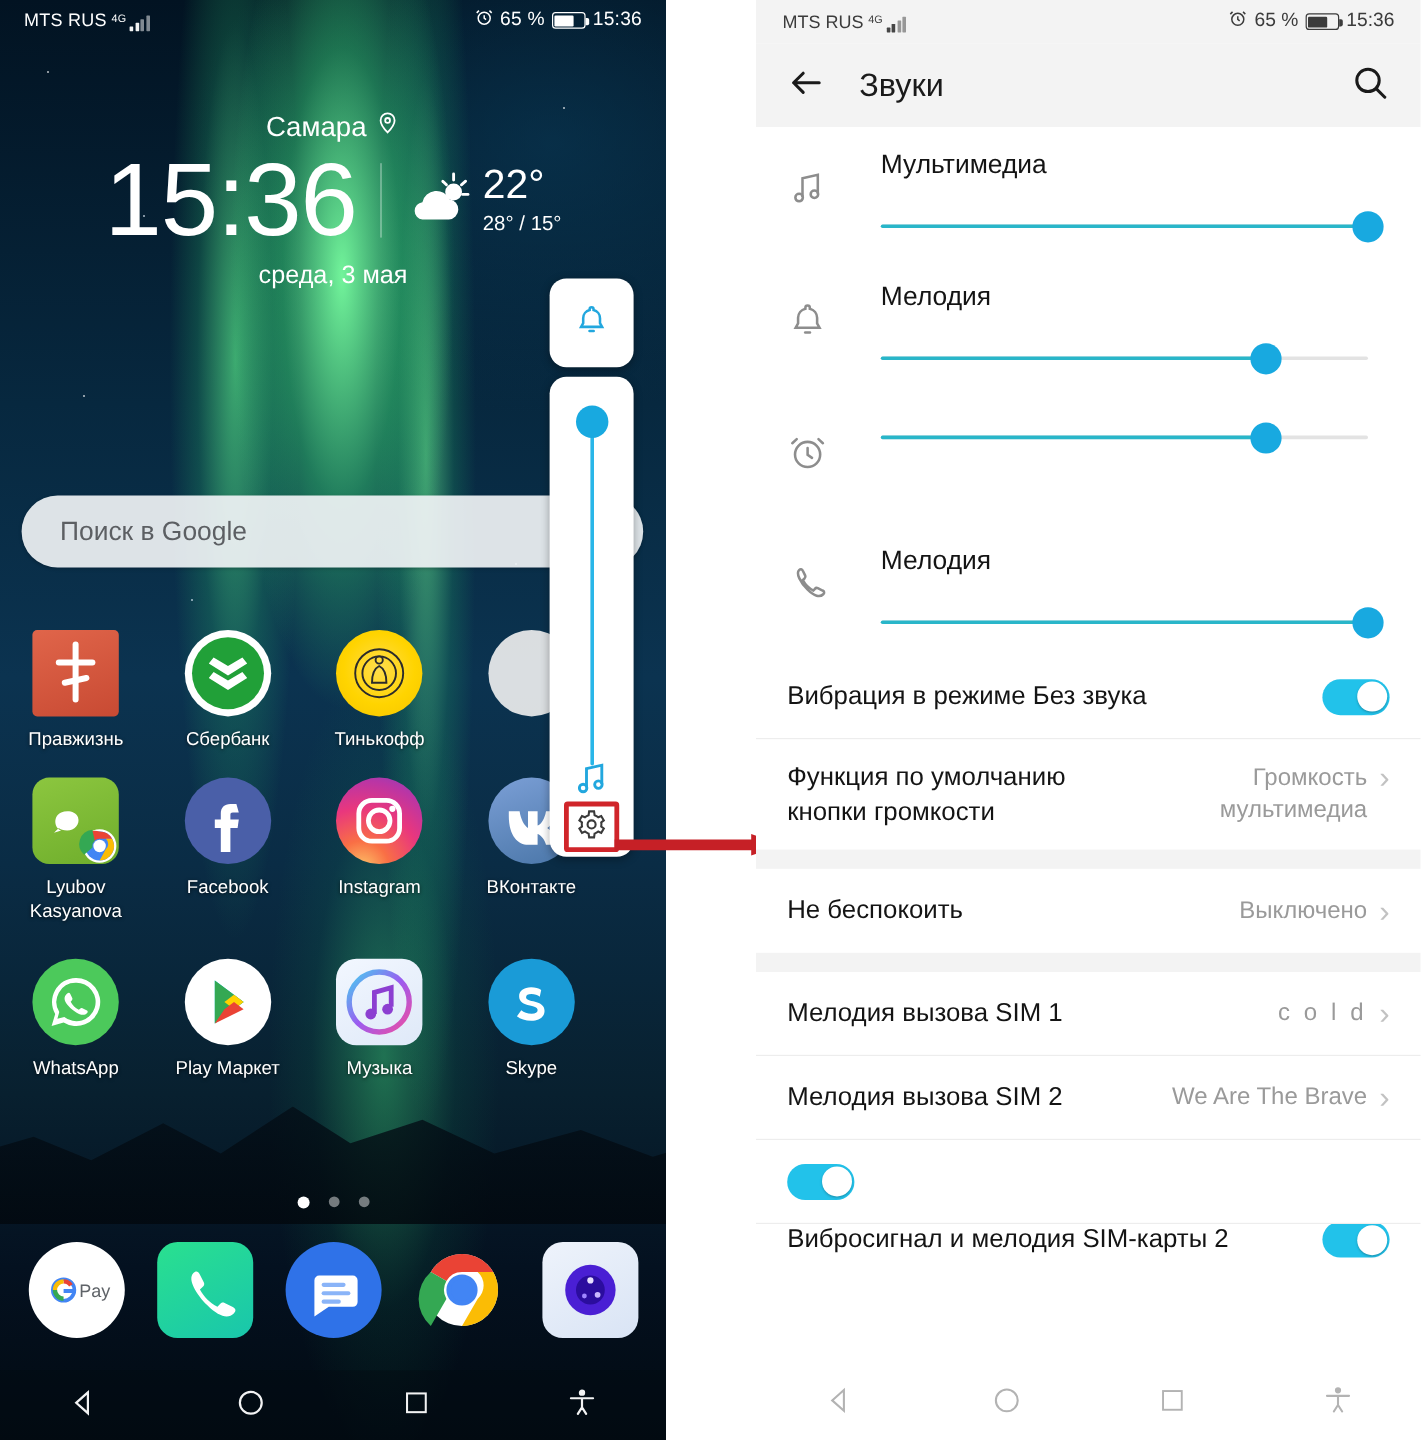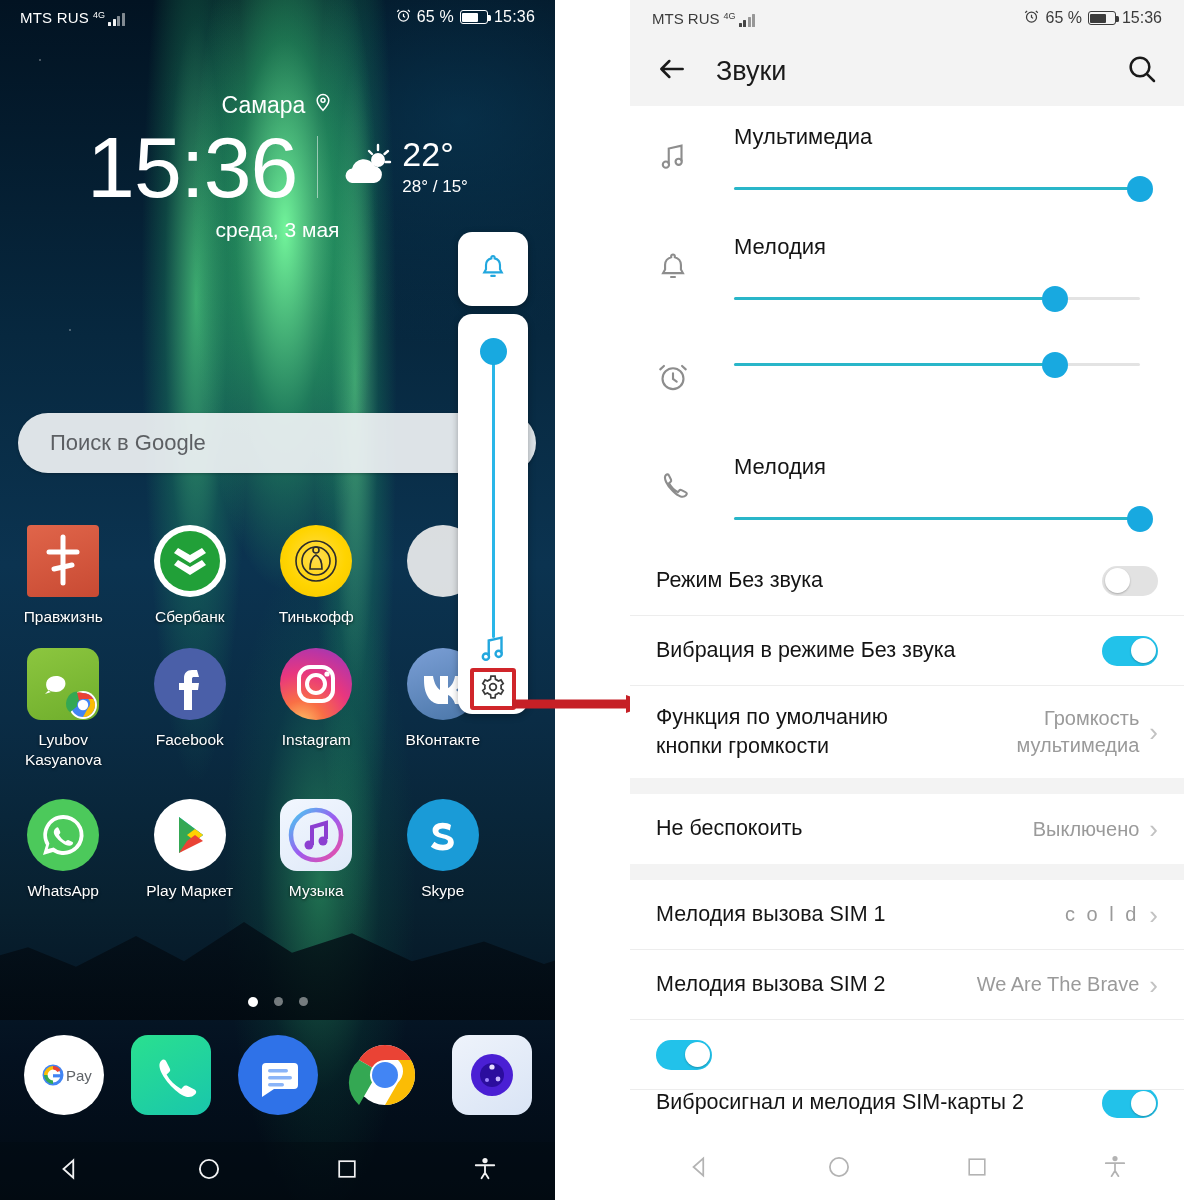--- a/index.html
+++ b/index.html
@@ -194,21 +194,21 @@
   .sr-thumb { position: absolute; top: 0; width: 26px; height: 26px; margin-left: -13px; border-radius: 50%; background: #18a9e0; }
 
   .gap-band { height: 16px; background: #f3f3f3; }
 
   .list-row {
     display: flex; align-items: center; justify-content: space-between;
     padding: 0 26px; min-height: 70px; border-bottom: 1px solid #ededed;
   }
   .list-row.tall { min-height: 92px; }
   .lr-label { font-size: 21.5px; color: #141414; line-height: 1.35; }
-  .lr-right { display: flex; align-items: center; gap: 10px; }
+  .lr-right { display: flex; align-items: flex-start; gap: 10px; }
   .lr-value { font-size: 20px; color: #9a9a9a; text-align: right; line-height: 1.35; }
   .lr-value.spaced { letter-spacing: 3px; }
   .chev { color: #c2c2c2; font-size: 26px; line-height: 1; font-weight: 300; }
 
   .toggle { width: 56px; height: 30px; border-radius: 15px; position: relative; flex: 0 0 auto; }
   .toggle.on { background: #22c2ea; }
   .toggle.off { background: #e2e2e2; }
   .toggle::after {
     content: ""; position: absolute; top: 2.5px; width: 25px; height: 25px;
     border-radius: 50%; background: #fff; box-shadow: 0 1px 2px rgba(0,0,0,.25);
@@ -668,24 +668,20 @@
         <div class="sr-main">
           <div class="sr-label">Мелодия</div>
           <div class="sr-slider">
             <div class="sr-rail"></div>
             <div class="sr-fill" style="width:100%"></div>
             <div class="sr-thumb" style="left:100%"></div>
           </div>
         </div>
       </div>
 
-      <div class="list-row">
-        <span class="lr-label">Режим Без звука</span>
-        <span class="toggle off"></span>
-      </div>
 
       <div class="list-row">
         <span class="lr-label">Вибрация в режиме Без звука</span>
         <span class="toggle on"></span>
       </div>
 
       <div class="list-row tall" style="border-bottom:none">
         <span class="lr-label" style="max-width:300px">Функция по умолчанию кнопки громкости</span>
         <span class="lr-right">
           <span class="lr-value" style="max-width:200px">Громкость мультимедиа</span>

